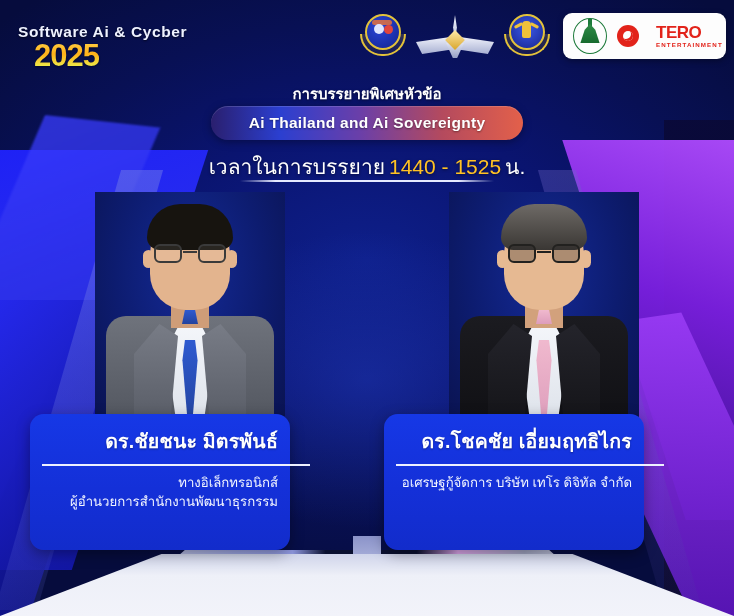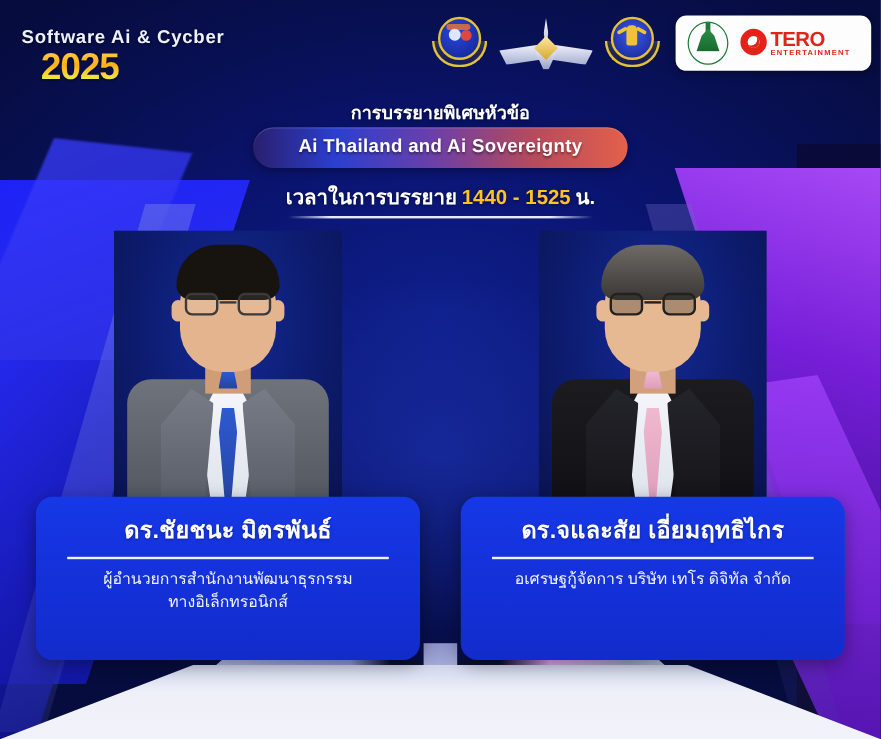--- a/index.html
+++ b/index.html
@@ -181,21 +181,21 @@
   .gov-ring {
     position:absolute; inset:0; border-radius:50%;
     border:1.6px solid #1d7a3a;
   }
   .gov-inner {
     position:absolute; left:5px; top:6px; width:24px; height:19px;
     background:linear-gradient(180deg,#2e8b46,#176a2e);
     clip-path:polygon(50% 0%, 72% 30%, 90% 100%, 10% 100%, 28% 30%);
   }
   .gov-top { position:absolute; left:15px; top:1px; width:4px; height:8px; background:#1d7a3a; }
-  .tero { display:flex; align-items:flex-start; gap:3px; }
+  .tero { display:flex; align-items:center; gap:17px; }
   .tero-swirl {
     width:22px; height:22px; border-radius:50%;
     background:#e2231a;
     position:relative; flex:0 0 22px;
   }
   .tero-swirl::after {
     content:""; position:absolute; left:6px; top:6px;
     width:10px; height:10px; border-radius:50%;
     background:#fdfdfd;
     box-shadow:inset -2px -2px 0 #e2231a;
@@ -229,21 +229,21 @@
     color:#fff; font-size:15.5px; font-weight:bold;
     letter-spacing:.3px;
     text-shadow:0 1px 2px rgba(0,0,0,.45);
     background:linear-gradient(90deg,#2a1f6e 0%,#2b3fd0 22%,#6b3fa8 48%,#b44a5e 74%,#e3604a 100%);
     box-shadow:0 2px 8px rgba(0,0,0,.35), inset 0 1px 0 rgba(255,255,255,.15);
   }
 
   .time-row {
     position:absolute; left:0; right:0; top:150px;
     text-align:center;
-    color:#fff; font-size:17px; font-weight:bold;
+    color:#fff; font-size:21px; font-weight:normal;
     text-shadow:0 1px 3px rgba(0,0,0,.5);
   }
   .time-val { color:#ffc224; margin:0 4px; }
   .time-rule {
     position:absolute; left:50%; top:180px; width:254px; margin-left:-127px;
     height:2px;
     background:linear-gradient(90deg,rgba(220,225,255,0),#e6eaff 14%,#e6eaff 86%,rgba(220,225,255,0));
   }
 
   
@@ -333,26 +333,26 @@
   .sp-b .ph-hair { background:linear-gradient(180deg,#6e6a66,#3a3734); }
   .sp-b .ph-suit { background:linear-gradient(180deg,#1b1b20,#101014); }
   .sp-b .ph-lapel-l, .sp-b .ph-lapel-r { background:linear-gradient(180deg,#24242b,#141418); }
   .sp-b .ph-tie, .sp-b .ph-knot { background:linear-gradient(180deg,#f0b9ce,#dd9dbb); }
   .sp-b .ph-lens { border-color:#22211f; background:rgba(40,38,36,.30); }
   .sp-b .ph-bridge { background:#22211f; }
 
   .info-card {
     position:relative;
     margin-top:-10px;
-    width:320px;
+    width:260px;
     min-height:136px;
     background:linear-gradient(180deg,#1638e6 0%,#1430d8 55%,#122ccb 100%);
     border-radius:14px;
     padding:12px 12px 14px;
-    text-align:center;
+    text-align:right;
     box-shadow:0 4px 14px rgba(0,0,0,.35);
   }
   .sp-name {
     color:#ffffff;
     font-size:19.5px; font-weight:bold;
     letter-spacing:.2px;
     text-shadow:0 1px 2px rgba(0,0,0,.35);
   }
   .name-rule {
     width:268px; height:2px; margin:7px auto 8px;
@@ -471,22 +471,22 @@
           <div class="ph-lens l"></div>
           <div class="ph-bridge"></div>
           <div class="ph-lens r"></div>
         </div>
         <div class="ph-knot"></div>
       </div>
       <div class="info-card">
         <div class="sp-name">ดร.ชัยชนะ มิตรพันธ์</div>
         <div class="name-rule"></div>
         <div class="sp-role">
+          <div>ทางอิเล็กทรอนิกส์</div>
           <div>ผู้อำนวยการสำนักงานพัฒนาธุรกรรม</div>
-          <div>ทางอิเล็กทรอนิกส์</div>
         </div>
       </div>
     </div>
 
     <div class="speaker sp-b">
       <div class="photo">
         <div class="ph-bg"></div>
         <div class="ph-suit"></div>
         <div class="ph-shirt"></div>
         <div class="ph-lapel-l"></div>
@@ -498,21 +498,21 @@
         <div class="ph-head"></div>
         <div class="ph-hair"></div>
         <div class="ph-glasses">
           <div class="ph-lens l"></div>
           <div class="ph-bridge"></div>
           <div class="ph-lens r"></div>
         </div>
         <div class="ph-knot"></div>
       </div>
       <div class="info-card">
-        <div class="sp-name">ดร.จและสัย เอี่ยมฤทธิไกร</div>
+        <div class="sp-name">ดร.โชคชัย เอี่ยมฤทธิไกร</div>
         <div class="name-rule"></div>
         <div class="sp-role">
           <div>อเศรษฐกู้จัดการ บริษัท เทโร ดิจิทัล จำกัด</div>
         </div>
       </div>
     </div>
 
   </div>
 </div>
 

